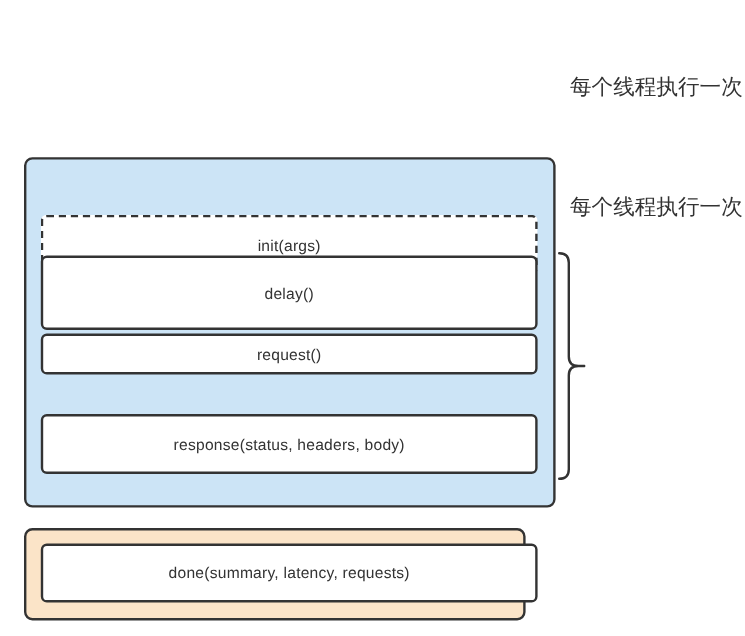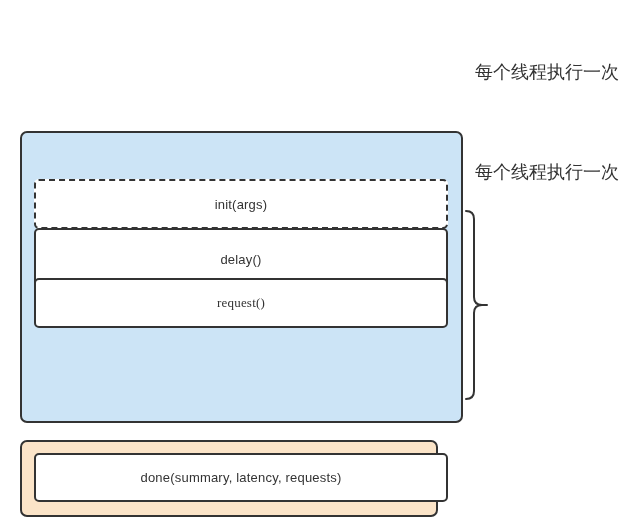--- a/index.html
+++ b/index.html
@@ -38,22 +38,22 @@
     align-items: center;
     justify-content: center;
     font-size: 13px;
     letter-spacing: 0.2px;
     white-space: nowrap;
   }
   .fnbox.dashed { border-style: dashed; }
 
   .box-setup    { top: 12px;  height: 46px; }
   .box-init     { top: 14px;  height: 50px; margin-top: 32px; }
-  .box-delay    { top: 95px;  height: 62px; }
-  .box-request  { top: 145px; height: 50px; font-family: Liberation Serif, serif; }
+  .box-delay    { top: 80px;  height: 62px; }
+  .box-request  { top: 145px; height: 34px; }
   .box-response { top: 212px; height: 50px; }
   .box-done     { top: 11px;  height: 49px; }
 
   .annotation {
     position: absolute;
     font-size: 18px;
     line-height: 16px;
     white-space: nowrap;
     color: var(--text, #333333);
   }
@@ -88,20 +88,23 @@
   <div class="group group-thread">
     <div class="fnbox dashed box-init">
       <span>init(args)</span>
     </div>
     <div class="fnbox box-delay">
       <span>delay()</span>
     </div>
     <div class="fnbox box-request">
       <span>request()</span>
     </div>
+    <div class="fnbox box-response">
+      <span>response(status, headers, body)</span>
+    </div>
   </div>
   <div class="annotation ann-init">每个线程执行一次</div>
 
   <div class="brace">
     <svg viewBox="0 0 24 192" xmlns="http://www.w3.org/2000/svg">
       <path d="M2,2 Q10,2 10,10 L10,88 Q10,96 18,96 L23,96 M18,96 Q10,96 10,104 L10,182 Q10,190 2,190"></path>
     </svg>
   </div>
 
   <div class="group group-done">

